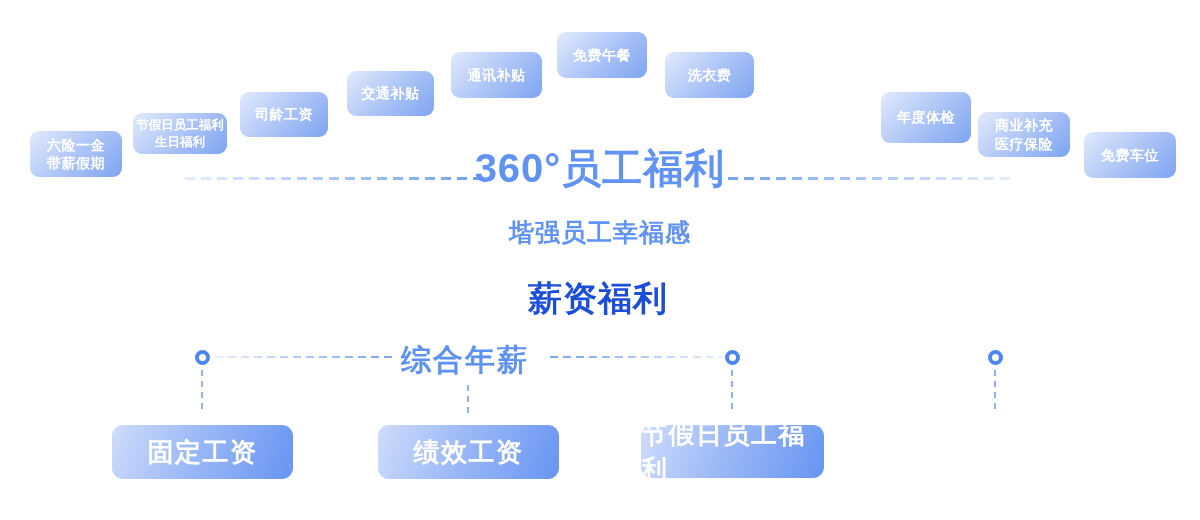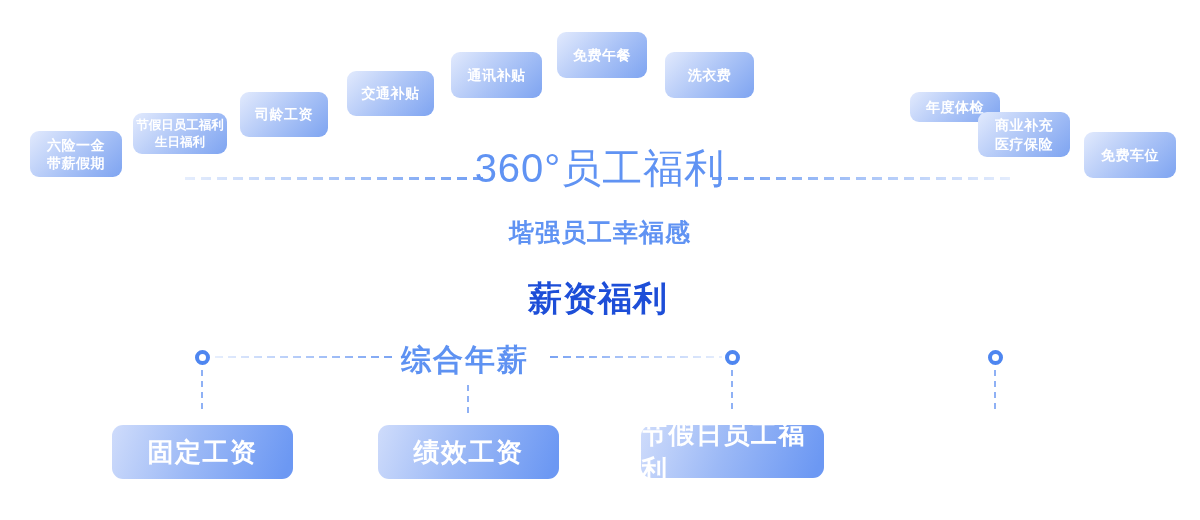--- a/index.html
+++ b/index.html
@@ -25,21 +25,21 @@
     text-align:center;
     letter-spacing:0.5px;
   }
   .badge.small { font-size:12.5px; letter-spacing:0; }
 
   
   .title-block {
     position:absolute; left:0; top:141px; width:1200px;
     text-align:center; color:#6093f3;
   }
-  .title-main { font-size:40px; font-weight:normal; letter-spacing:1px; }
+  .title-main { font-size:40px; font-weight:bold; letter-spacing:1px; }
   .title-sub  { font-size:25px; font-weight:bold; margin-top:20px; letter-spacing:1px; }
 
   
   .hdash {
     position:absolute; height:3px;
     background:repeating-linear-gradient(to right,#6f9df3 0 10px,transparent 10px 16px);
   }
   .fade-left  { -webkit-mask-image:linear-gradient(to right,rgba(0,0,0,.18),#000);
                 mask-image:linear-gradient(to right,rgba(0,0,0,.18),#000); }
   .fade-right { -webkit-mask-image:linear-gradient(to right,#000,rgba(0,0,0,.18));
@@ -104,21 +104,21 @@
   </div>
   <div class="badge" style="left:451px;top:52px;width:91px;height:46px">
     <span>通讯补贴</span>
   </div>
   <div class="badge" style="left:557px;top:32px;width:90px;height:46px">
     <span>免费午餐</span>
   </div>
   <div class="badge" style="left:665px;top:52px;width:89px;height:46px">
     <span>洗衣费</span>
   </div>
-  <div class="badge" style="left:910px;top:92px;width:90px;height:30px">
+  <div class="badge" style="left:881px;top:92px;width:90px;height:51px">
     <span>年度体检</span>
   </div>
   <div class="badge" style="left:978px;top:112px;width:92px;height:45px">
     <span>商业补充</span>
     <span>医疗保险</span>
   </div>
   <div class="badge" style="left:1084px;top:132px;width:92px;height:46px">
     <span>免费车位</span>
   </div>
 

